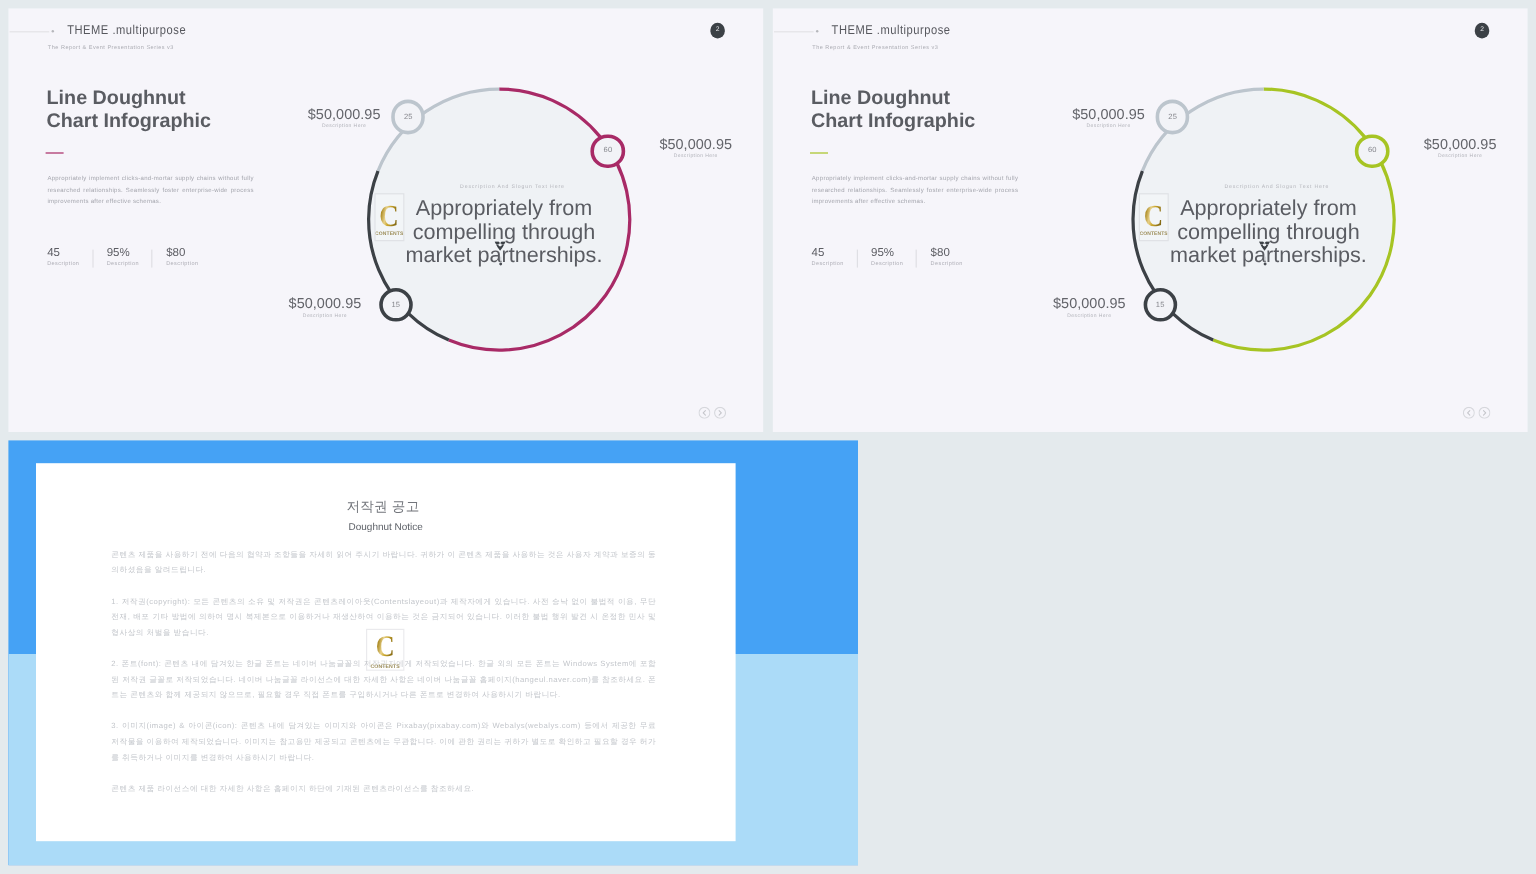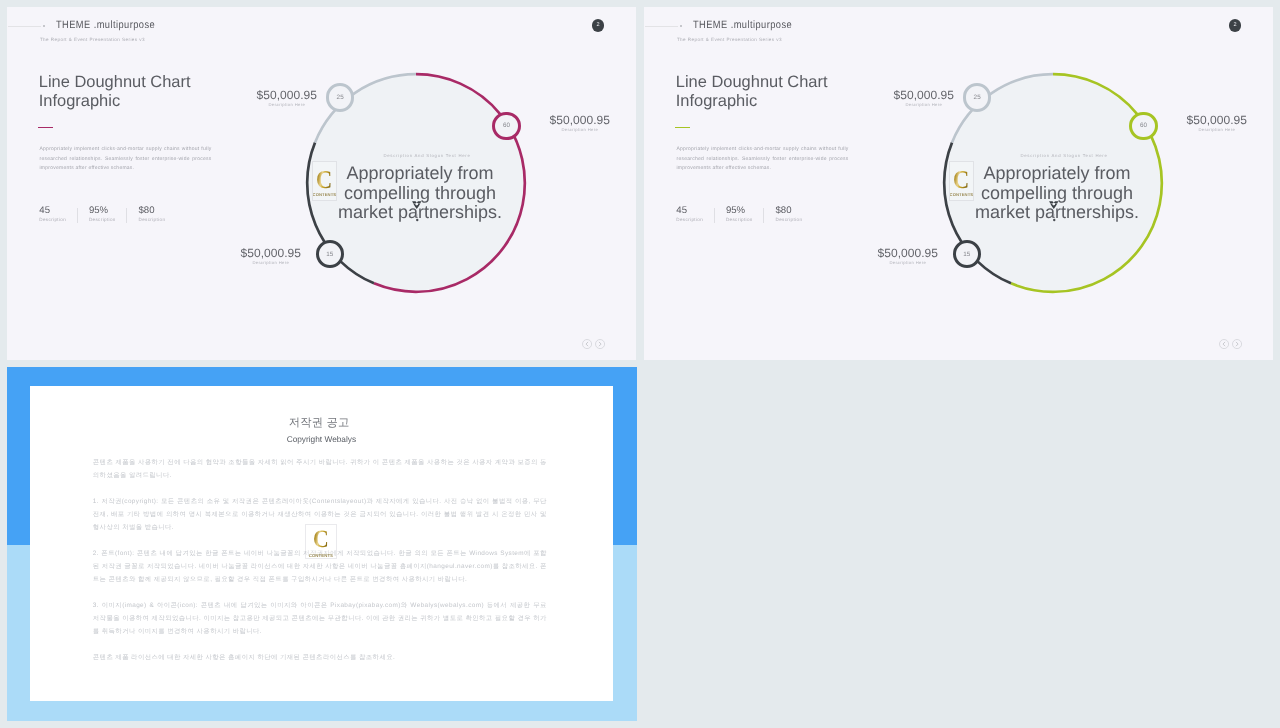--- a/index.html
+++ b/index.html
@@ -14,21 +14,21 @@
   
   .hdr{position:absolute;left:0;top:0;width:100%;height:50px;}
   .hdr-rule{position:absolute;left:1px;top:18.9px;width:33px;height:1px;background:#e3e3e6;}
   .hdr-dot{position:absolute;left:36.1px;top:18px;width:2.4px;height:2.4px;border-radius:50%;background:#b6b7bc;}
   .hdr-title{position:absolute;left:48.6px;top:12.4px;font-size:10.6px;color:#56575d;letter-spacing:.5px;white-space:nowrap;transform:scaleX(.876);transform-origin:left top;}
   .hdr-title b{font-weight:400;}
   .hdr-sub{position:absolute;left:32.9px;top:29.7px;font-size:4.6px;color:#abacb3;letter-spacing:.42px;white-space:nowrap;}
   .hdr-badge{position:absolute;left:584.8px;top:12.4px;width:12.6px;height:12.6px;border-radius:50%;background:#3c4146;color:#e9eaee;font-size:5.6px;line-height:12.8px;text-align:center;}
 
   
-  .s-title{position:absolute;left:31.8px;top:66.2px;width:160px;font-size:16.45px;line-height:18.7px;color:#5a5c62;font-weight:400;letter-spacing:0;}
+  .s-title{position:absolute;left:31.8px;top:66.2px;width:160px;font-size:16.45px;line-height:18.7px;color:#5a5c62;font-weight:700;letter-spacing:0;}
   .s-dash{position:absolute;left:31.2px;top:119.7px;width:14.8px;height:1.6px;}
   .s-body{position:absolute;left:32.5px;top:138px;width:172px;font-size:5px;line-height:9.6px;color:#a4a5ad;letter-spacing:.25px;text-align:justify;}
   .stats{position:absolute;left:32.3px;top:199px;display:flex;align-items:flex-start;}
   .stat{position:relative;width:49.6px;}
   .stat:not(:last-child):after{content:"";position:absolute;left:37.3px;top:1.8px;width:1px;height:15.5px;background:#dfdfe4;}
   .stat-v{font-size:9.6px;color:#5c5d63;line-height:9.6px;}
   .stat-l{font-size:4.6px;color:#aeaeb6;letter-spacing:.35px;margin-top:2.8px;line-height:4px;}
 
   
   .chart{position:absolute;left:293px;top:60.3px;width:232px;height:232px;}
@@ -49,21 +49,21 @@
 
   
   .wm{position:absolute;border:1px solid rgba(160,160,175,.22);background:rgba(255,255,255,.22);box-sizing:border-box;display:flex;flex-direction:column;align-items:center;justify-content:flex-start;overflow:hidden;}
   .wm .c{font-family:"Liberation Serif",serif;font-weight:700;line-height:1;
     background:linear-gradient(102deg,#6f5a12 0%,#a9871e 16%,#e8d28b 36%,#caa62b 52%,#9b7c1a 72%,#6d580f 100%);
     -webkit-background-clip:text;background-clip:text;color:transparent;
     transform:scaleX(.88);transform-origin:center top;}
   .wm .n1{color:#9c8d58;font-weight:700;line-height:1;white-space:nowrap;transform:scale(.72);transform-origin:center top;}
 
   
-  .bluepanel{position:absolute;left:7px;top:367px;width:630px;height:354px;background:#45a2f5;overflow:hidden;}
+  .bluepanel{position:absolute;left:7px;top:367px;width:708px;height:354px;background:#45a2f5;overflow:hidden;}
   .bluepanel .fade{position:absolute;left:0;top:178px;width:100%;height:176px;background:#abdbf8;}
   .paper{position:absolute;left:23.3px;top:19.3px;width:582.7px;height:314.9px;background:#fff;overflow:hidden;}
   .pp-h1{position:absolute;left:-5px;right:0;top:31.6px;text-align:center;font-size:11.3px;line-height:11px;color:#73767c;letter-spacing:.2px;}
   .pp-h2{position:absolute;left:-0.5px;right:0;top:48.3px;text-align:center;font-size:8.3px;line-height:9px;color:#5b5f66;letter-spacing:0;}
   .pp-body{position:absolute;left:62.5px;top:69.5px;width:454px;font-size:6.4px;line-height:13px;color:#c3c6cb;letter-spacing:.4px;text-align:justify;}
   .pp-body p{margin:0 0 13px 0;}
   .pp-body p:last-child{margin-bottom:0;}
 </style>
 </head>
 <body>
@@ -253,21 +253,21 @@
             <path d="M4.25 3.2 L6.1 5.05 L4.25 6.9" fill="none" stroke="#c4c5ca" stroke-width=".9" stroke-linecap="round" stroke-linejoin="round"></path>
           </svg>
       </span>
     </div>
   </div>
 
   <div class="bluepanel">
     <div class="fade"></div>
     <div class="paper">
       <div class="pp-h1">저작권 공고</div>
-      <div class="pp-h2">Copyright Webalys</div>
+      <div class="pp-h2">Doughnut Notice</div>
       <div class="pp-body">
         <p>콘텐츠 제품을 사용하기 전에 다음의 협약과 조항들을 자세히 읽어 주시기 바랍니다. 귀하가 이 콘텐츠 제품을 사용하는 것은 사용자 계약과 보증의 동의하셨음을 알려드립니다.</p>
         <p>1. 저작권(copyright): 모든 콘텐츠의 소유 및 저작권은 콘텐츠레이아웃(Contentslayeout)과 제작자에게 있습니다. 사전 승낙 없이 불법적 이용, 무단전재, 배포 기타 방법에 의하여 명시 복제본으로 이용하거나 재생산하여 이용하는 것은 금지되어 있습니다. 이러한 불법 행위 발견 시 온정한 민사 및 형사상의 처벌을 받습니다.</p>
         <p>2. 폰트(font): 콘텐츠 내에 담겨있는 한글 폰트는 네이버 나눔글꼴의 저작권자에게 저작되었습니다. 한글 외의 모든 폰트는 Windows System에 포함된 저작권 글꼴로 저작되었습니다. 네이버 나눔글꼴 라이선스에 대한 자세한 사항은 네이버 나눔글꼴 홈페이지(hangeul.naver.com)를 참조하세요. 폰트는 콘텐츠와 함께 제공되지 않으므로, 필요할 경우 직접 폰트를 구입하시거나 다른 폰트로 변경하여 사용하시기 바랍니다.</p>
         <p>3. 이미지(image) &amp; 아이콘(icon): 콘텐츠 내에 담겨있는 이미지와 아이콘은 Pixabay(pixabay.com)와 Webalys(webalys.com) 등에서 제공한 무료 저작물을 이용하여 제작되었습니다. 이미지는 참고용만 제공되고 콘텐츠에는 무관합니다. 이에 관한 권리는 귀하가 별도로 확인하고 필요할 경우 허가를 취득하거나 이미지를 변경하여 사용하시기 바랍니다.</p>
         <p>콘텐츠 제품 라이선스에 대한 자세한 사항은 홈페이지 하단에 기재된 콘텐츠라이선스를 참조하세요.</p>
       </div>
       <div class="wm" style="left:274.6px;top:137.9px;width:32.4px;height:34.6px">
         <div class="c" style="font-size:24.8px;margin-top:3.2px">C</div>
         <div class="n1" style="font-size:6px;margin-top:1.3px;letter-spacing:.1px">CONTENTS</div>

